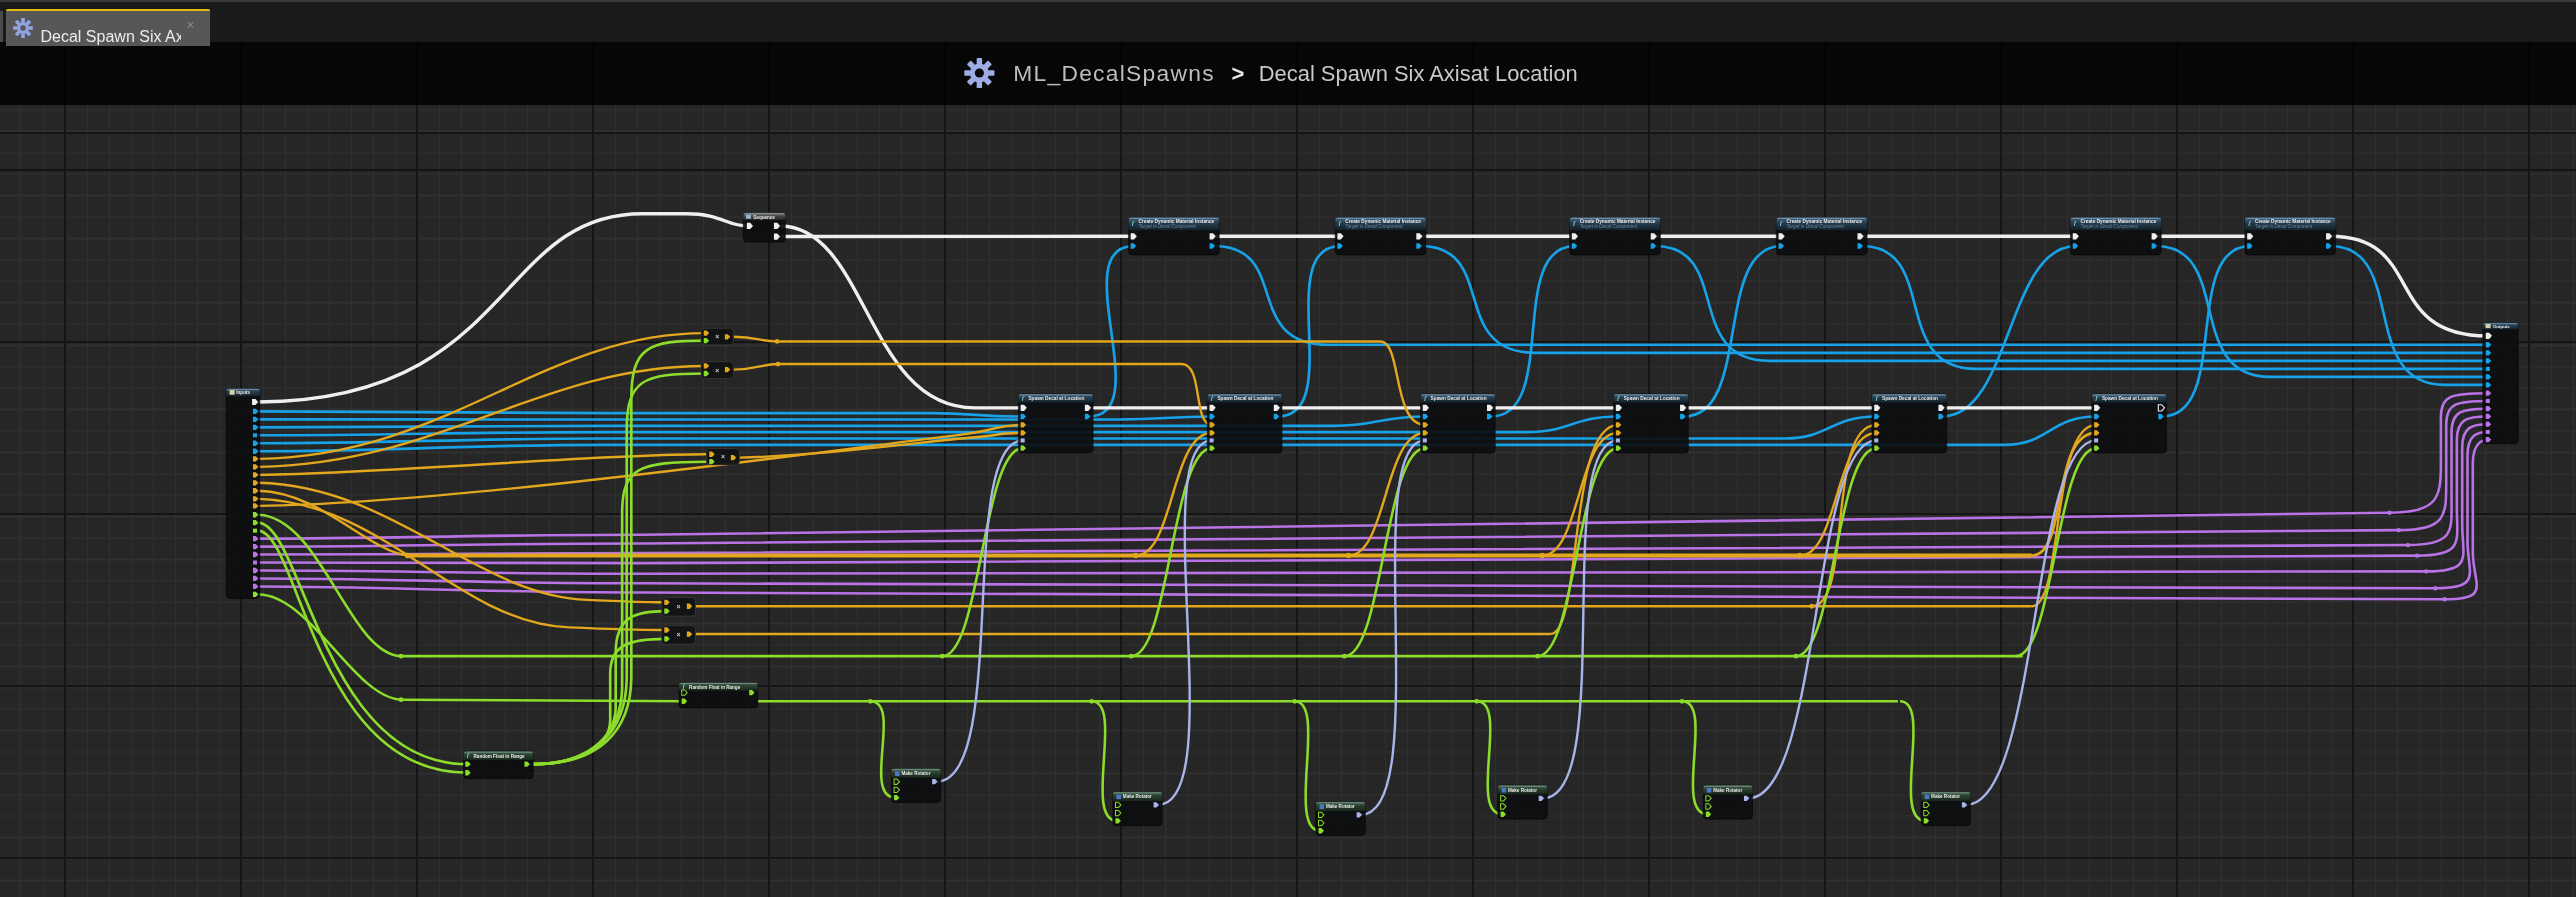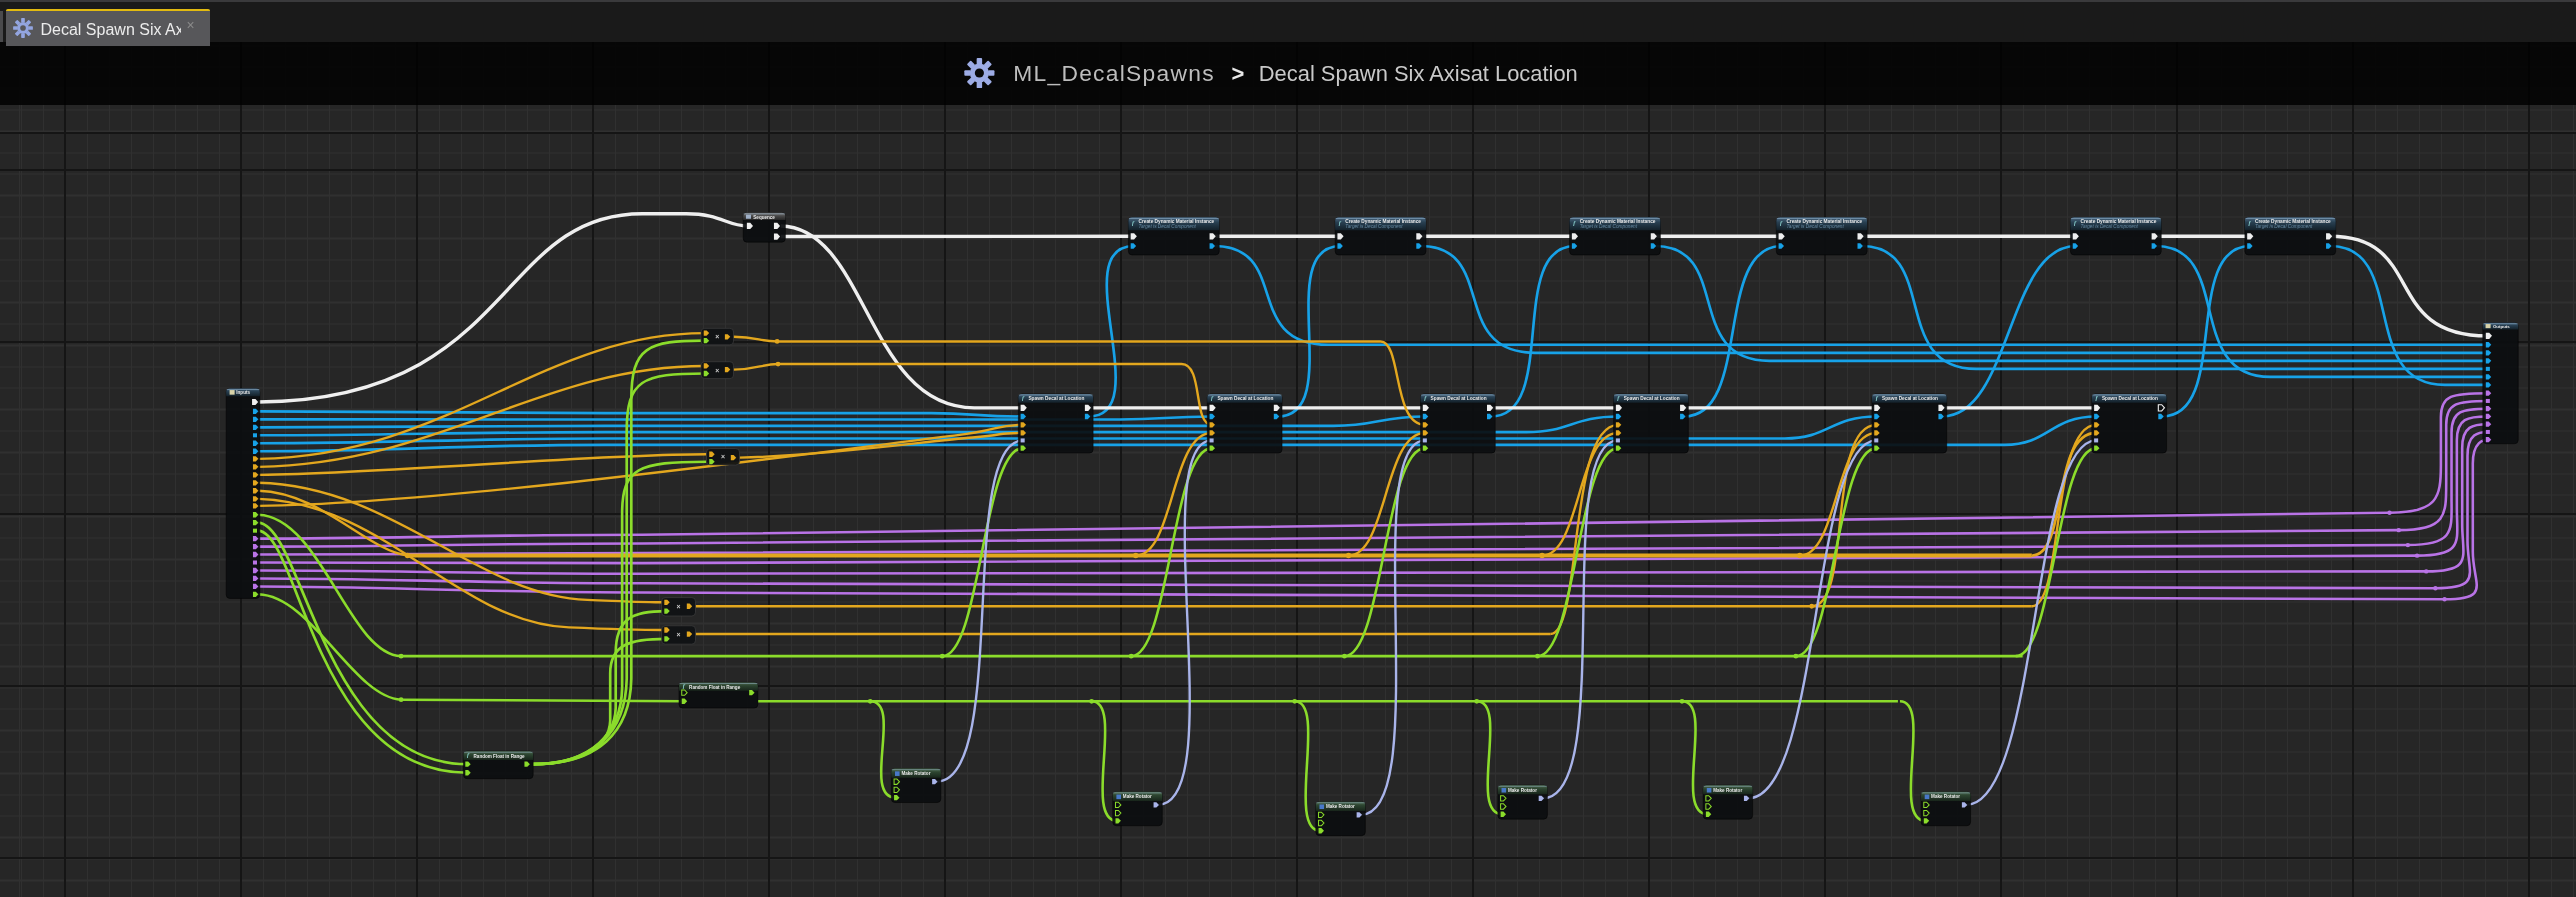--- a/index.html
+++ b/index.html
@@ -7,21 +7,21 @@
 repeating-linear-gradient(90deg,#151515 0px,#151515 1.7px,transparent 1.7px,transparent 176px),
 repeating-linear-gradient(0deg,#151515 0px,#151515 1.7px,transparent 1.7px,transparent 172px),
 repeating-linear-gradient(90deg,#303030 0px,#303030 1.3px,transparent 1.3px,transparent 22px),
 repeating-linear-gradient(0deg,#303030 0px,#303030 1.3px,transparent 1.3px,transparent 21.4px);
 background-position:64px 134px,64px 134px,21px 5.5px,21px 5.5px;}
 #band{position:absolute;left:0;top:42px;width:2576px;height:63px;background:rgba(0,0,0,0.84);}
 #crumb{position:absolute;top:42px;height:47px;left:0;width:2576px;}
 #tabbar{position:absolute;left:0;top:0;width:2576px;height:42px;background:#1a1a1a;}
 #tabbar .topstrip{position:absolute;left:0;top:0;width:2576px;height:2.3px;background:#3a3a3c;}
 #tab{position:absolute;left:5.5px;top:9.2px;width:204px;height:37px;background:#57575a;border-radius:1.8px 1.8px 0 0;border-top:2px solid #e2ba10;box-sizing:border-box;z-index:5;}
-#tab .t{position:absolute;left:35px;top:10px;font-size:16px;color:#ececec;white-space:nowrap;width:140px;overflow:hidden;}
+#tab .t{position:absolute;left:35px;top:17px;font-size:16px;color:#ececec;white-space:nowrap;width:140px;overflow:hidden;}
 #tab .x{position:absolute;left:181px;top:6.4px;font-size:13.8px;color:#8a8a8a;}
 #stub{position:absolute;left:0;top:11px;width:2.8px;height:31px;background:#4a4a4c;}
 </style></head><body>
 <div id="graph"></div>
 <svg width="2576" height="897" viewBox="0 0 2808 978" style="position:absolute;left:0;top:0" xmlns="http://www.w3.org/2000/svg">
 <defs>
 <linearGradient id="hBlue" x1="0" y1="0" x2="0" y2="1">
 <stop offset="0" stop-color="#4d6b84"></stop>
         <stop offset="0.38" stop-color="#284052"></stop>
         <stop offset="1" stop-color="#132029"></stop>

